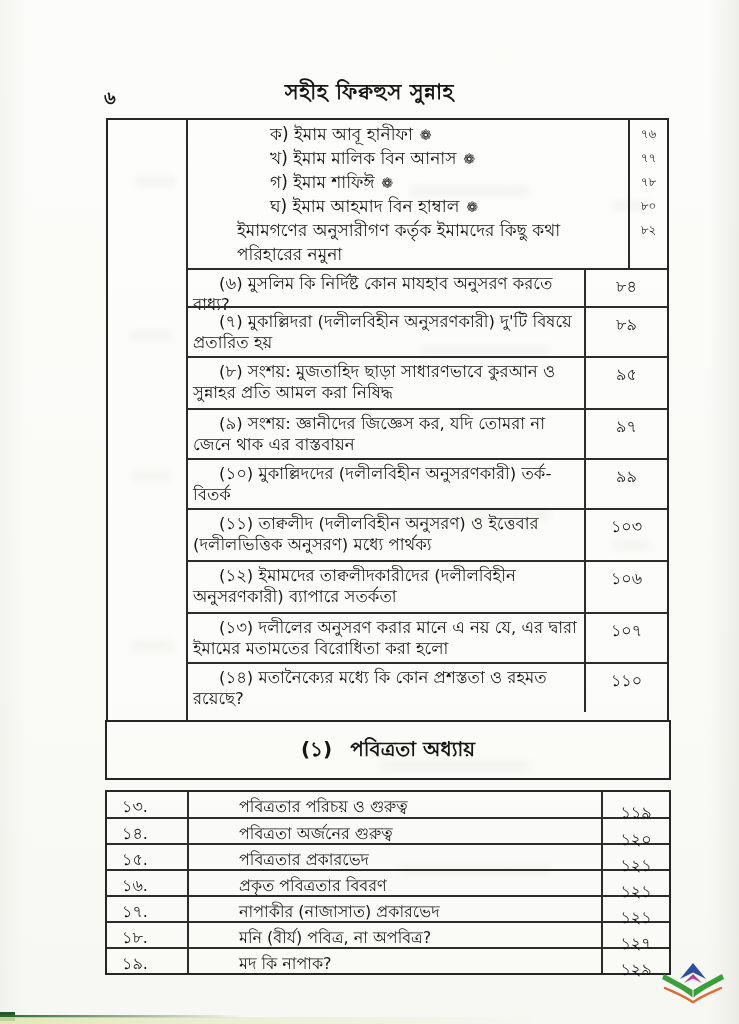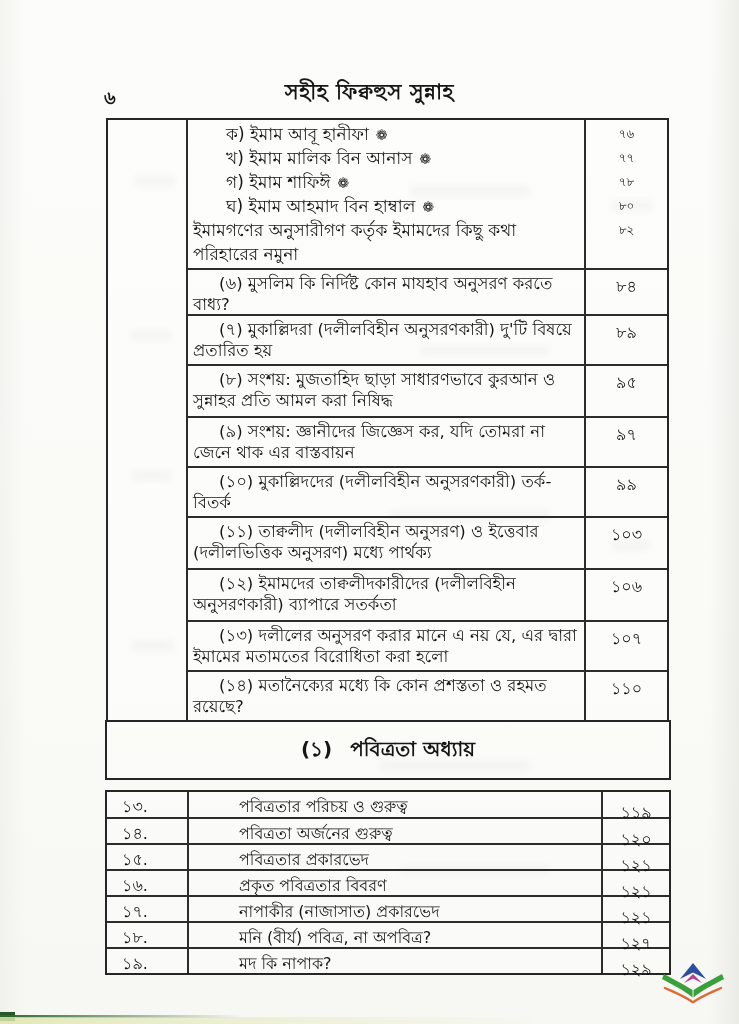--- a/index.html
+++ b/index.html
@@ -15,33 +15,33 @@
   .page{position:absolute;inset:0;}
   
   .corner-num{position:absolute;left:104px;top:84px;font-size:18px;font-weight:600;}
   .book-title{position:absolute;left:0;right:0;top:76px;text-align:center;
     font-size:21px;font-weight:700;letter-spacing:.5px;}
   
   .toc-table{position:absolute;left:106px;top:118px;width:563px;height:604px;
     border:2px solid #262626;box-sizing:border-box;display:flex;background:rgba(255,255,255,.35);}
   .serial-col{width:80px;border-right:2px solid #2c2c2c;box-sizing:border-box;}
   .rows-col{flex:1;display:flex;flex-direction:column;}
-  .group-a{height:148px;display:flex;box-sizing:border-box;}
+  .group-a{height:148px;display:flex;box-sizing:border-box;padding-left:44px;}
   .ga-content{width:398px;border-right:2px solid #2c2c2c;box-sizing:border-box;padding-top:2px;}
   .ga-content .line{height:24px;line-height:24px;font-size:17px;white-space:nowrap;}
   .ga-content .sub{padding-left:38px;}
   .ga-content .flush{padding-left:5px;height:auto;line-height:24px;font-size:17px;white-space:normal;}
   .mark{font-size:14px;margin-left:7px;color:#111;}
   .ga-pages{flex:1;padding-top:2px;}
   .ga-pages .pg{height:24px;line-height:24px;text-align:center;font-size:12px;}
   .trow{display:flex;border-top:2px solid #2c2c2c;box-sizing:border-box;}
   .trow .tcontent{width:398px;border-right:2px solid #2c2c2c;box-sizing:border-box;
     font-size:16.5px;line-height:21px;padding:3px 6px 0 5px;text-indent:26px;}
   .trow .tpage{flex:1;text-align:center;font-size:16px;padding-top:4px;}
-  .h46{height:46px;}.h50{height:50px;}.h52{height:52px;}
+  .h46{height:38px;}.h50{height:50px;}.h52{height:52px;}
   
   .chapter-box{position:absolute;left:105px;top:720px;width:566px;height:60px;
     border:2px solid #262626;box-sizing:border-box;display:flex;align-items:center;justify-content:center;
     gap:18px;font-size:20px;font-weight:700;background:rgba(255,255,255,.35);}
   
   .toc-table2{position:absolute;left:105px;top:790px;width:566px;height:185px;
     border:2px solid #262626;box-sizing:border-box;background:rgba(255,255,255,.35);}
   .brow{display:flex;height:26px;box-sizing:border-box;border-top:2px solid #2c2c2c;}
   .brow:first-child{border-top:none;height:25px;}
   .brow .bserial{width:82px;border-right:2px solid #2c2c2c;box-sizing:border-box;

